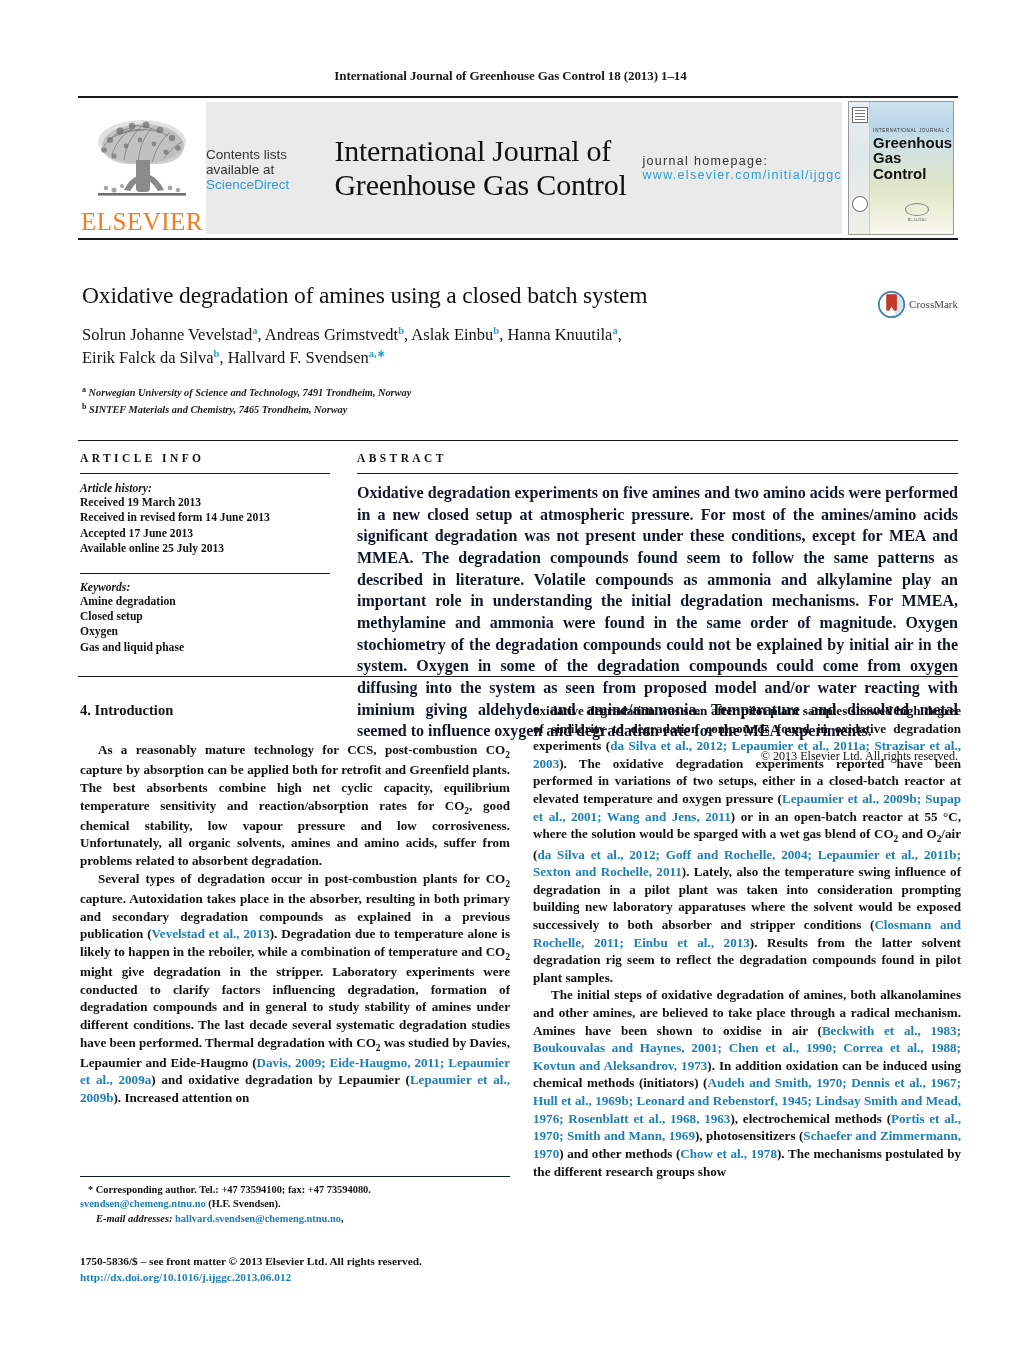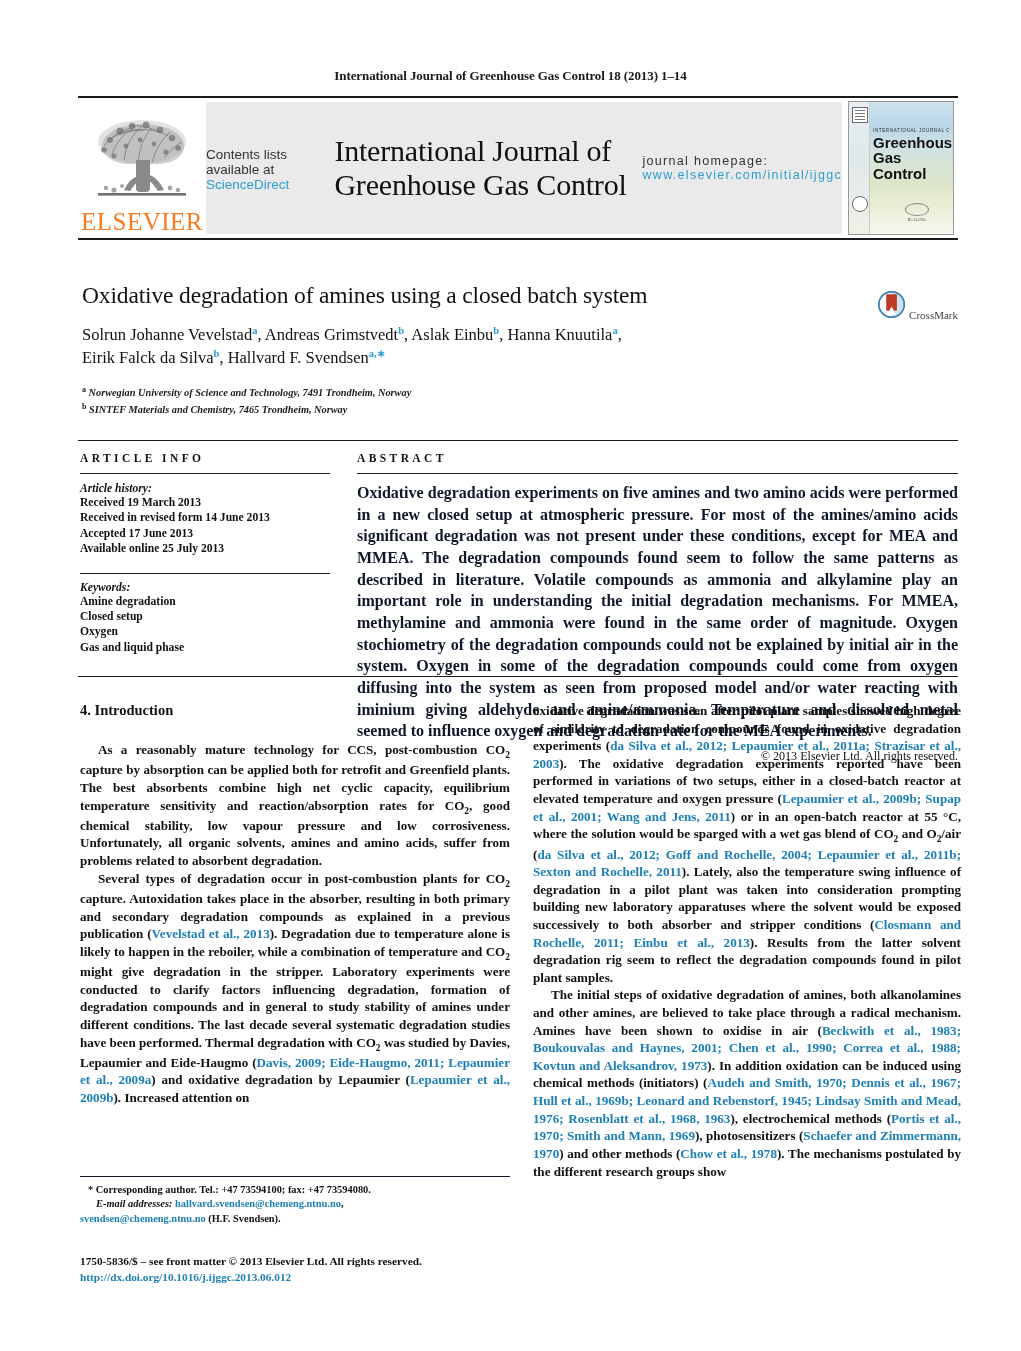--- a/index.html
+++ b/index.html
@@ -183,21 +183,21 @@
   }
   .affils sup { font-style: normal; font-size: 8px; }
 
   .crossmark {
     position: absolute;
     top: 287px;
     left: 878px;
     width: 80px;
     height: 34px;
     display: flex;
-    align-items: flex-end;
+    align-items: center;
     gap: 4px;
   }
   .crossmark-label {
     font-family: "Liberation Serif", serif;
     font-size: 11px;
     color: #444;
   }
 
   
   .hr-thick {
@@ -481,27 +481,27 @@
 
   <div class="col-right">
     <p class="body noindent"><span>oxidative degradation was seen after pilot plant samples showed high degree of similarity to degradation compounds found in oxidative degradation experiments (</span><span class="cite">da Silva et al., 2012; Lepaumier et al., 2011a; Strazisar et al., 2003</span><span>). The oxidative degradation experiments reported have been performed in variations of two setups, either in a closed-batch reactor at elevated temperature and oxygen pressure (</span><span class="cite">Lepaumier et al., 2009b; Supap et al., 2001; Wang and Jens, 2011</span><span>) or in an open-batch reactor at 55 °C, where the solution would be sparged with a wet gas blend of CO</span><sub>2</sub><span> and O</span><sub>2</sub><span>/air (</span><span class="cite">da Silva et al., 2012; Goff and Rochelle, 2004; Lepaumier et al., 2011b; Sexton and Rochelle, 2011</span><span>). Lately, also the temperature swing influence of degradation in a pilot plant was taken into consideration prompting building new laboratory apparatuses where the solvent would be exposed successively to both absorber and stripper conditions (</span><span class="cite">Closmann and Rochelle, 2011; Einbu et al., 2013</span><span>). Results from the latter solvent degradation rig seem to reflect the degradation compounds found in pilot plant samples.</span></p>
     <p class="body"><span>The initial steps of oxidative degradation of amines, both alkanolamines and other amines, are believed to take place through a radical mechanism. Amines have been shown to oxidise in air (</span><span class="cite">Beckwith et al., 1983; Boukouvalas and Haynes, 2001; Chen et al., 1990; Correa et al., 1988; Kovtun and Aleksandrov, 1973</span><span>). In addition oxidation can be induced using chemical methods (initiators) (</span><span class="cite">Audeh and Smith, 1970; Dennis et al., 1967; Hull et al., 1969b; Leonard and Rebenstorf, 1945; Lindsay Smith and Mead, 1976; Rosenblatt et al., 1968, 1963</span><span>), electrochemical methods (</span><span class="cite">Portis et al., 1970; Smith and Mann, 1969</span><span>), photosensitizers (</span><span class="cite">Schaefer and Zimmermann, 1970</span><span>) and other methods (</span><span class="cite">Chow et al., 1978</span><span>). The mechanisms postulated by the different research groups show</span></p>
   </div>
 
   <div class="footnote">
     <div class="fn-line fn-indent">
       <span>*</span><span> Corresponding author. Tel.: +47 73594100; fax: +47 73594080.</span>
     </div>
+    <div class="fn-line">
+      <span class="fn-link">svendsen@chemeng.ntnu.no</span><span> (H.F. Svendsen).</span>
+    </div>
     <div class="fn-line" style="padding-left:16px;">
       <span class="fn-ital">E-mail addresses:</span>
       <span class="fn-link">hallvard.svendsen@chemeng.ntnu.no</span>,
     </div>
-    <div class="fn-line">
-      <span class="fn-link">svendsen@chemeng.ntnu.no</span><span> (H.F. Svendsen).</span>
-    </div>
   </div>
 
   <div class="frontmatter">
     <div>1750-5836/$ – see front matter © 2013 Elsevier Ltd. All rights reserved.</div>
     <div class="doi">http://dx.doi.org/10.1016/j.ijggc.2013.06.012</div>
   </div>
 
 </div>
 
 </body></html>

